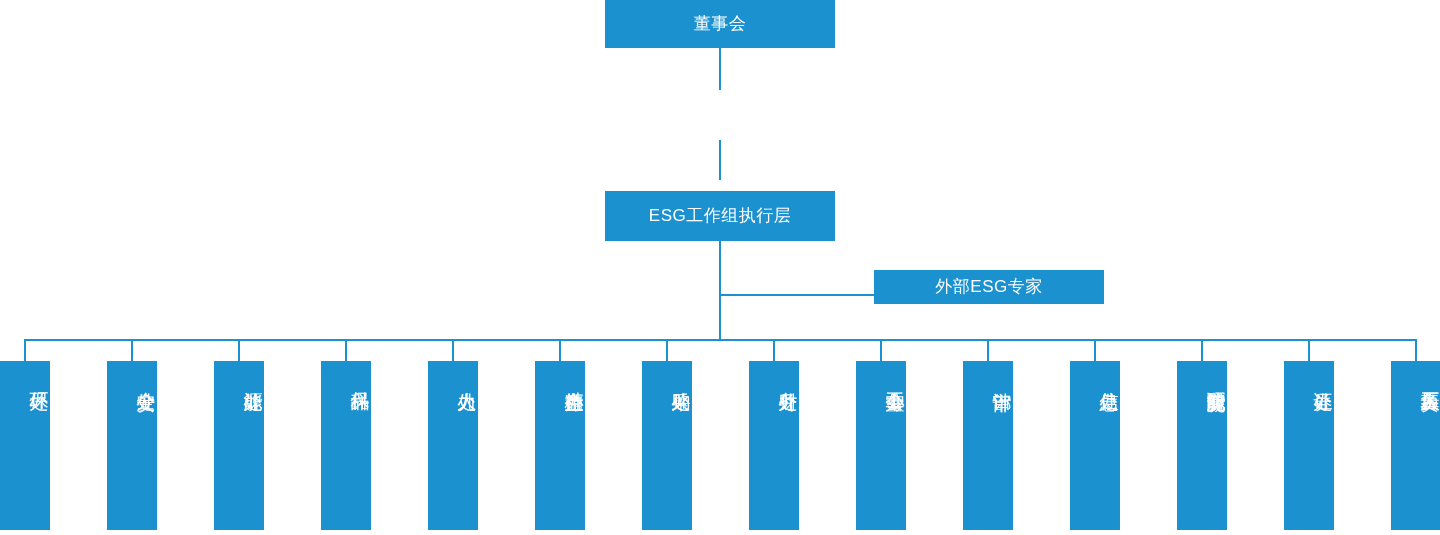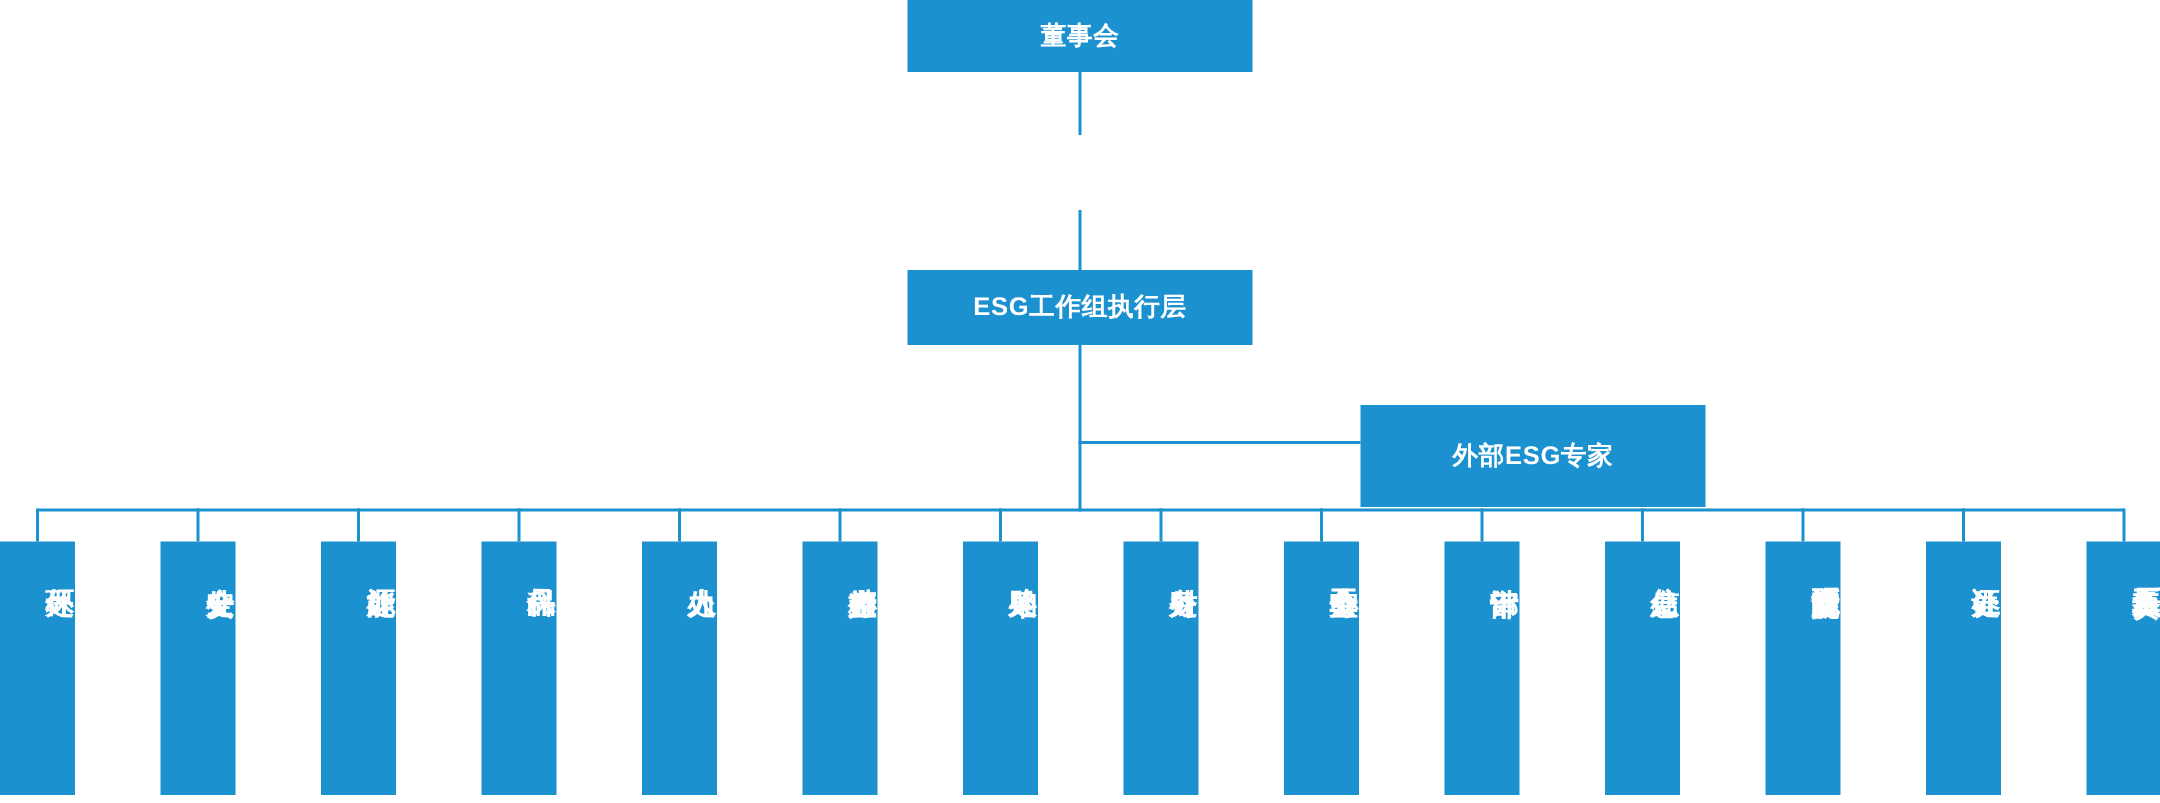--- a/index.html
+++ b/index.html
@@ -15,37 +15,36 @@
     width: 1440px;
     height: 535px;
     background: #ffffff;
     overflow: hidden;
   }
   .node {
     position: absolute;
     background: #1b91d0;
     color: #ffffff;
     box-sizing: border-box;
-    font-weight: bold;
   }
   
   .node-h {
     display: flex;
     align-items: center;
     justify-content: center;
     text-align: center;
     font-size: 17px;
     letter-spacing: 0.5px;
     line-height: 1.2;
     white-space: nowrap;
   }
   #node-board        { left: 605px; top: 0px;   width: 230px; height: 48px; }
   #node-mgmt         { left: 605px; top: 90px;  width: 230px; height: 50px; }
-  #node-exec         { left: 605px; top: 180px; width: 230px; height: 50px; }
-  #node-expert       { left: 907px; top: 270px; width: 230px; height: 68px; }
+  #node-exec         { left: 605px; top: 191px; width: 230px; height: 50px; }
+  #node-expert       { left: 874px; top: 270px; width: 230px; height: 34px; }
 
   
   .node-v {
     top: 361px;
     width: 50px;
     height: 169px;
     padding-top: 16px;
     font-size: 19px;
     line-height: 1.17;
     text-align: center;

